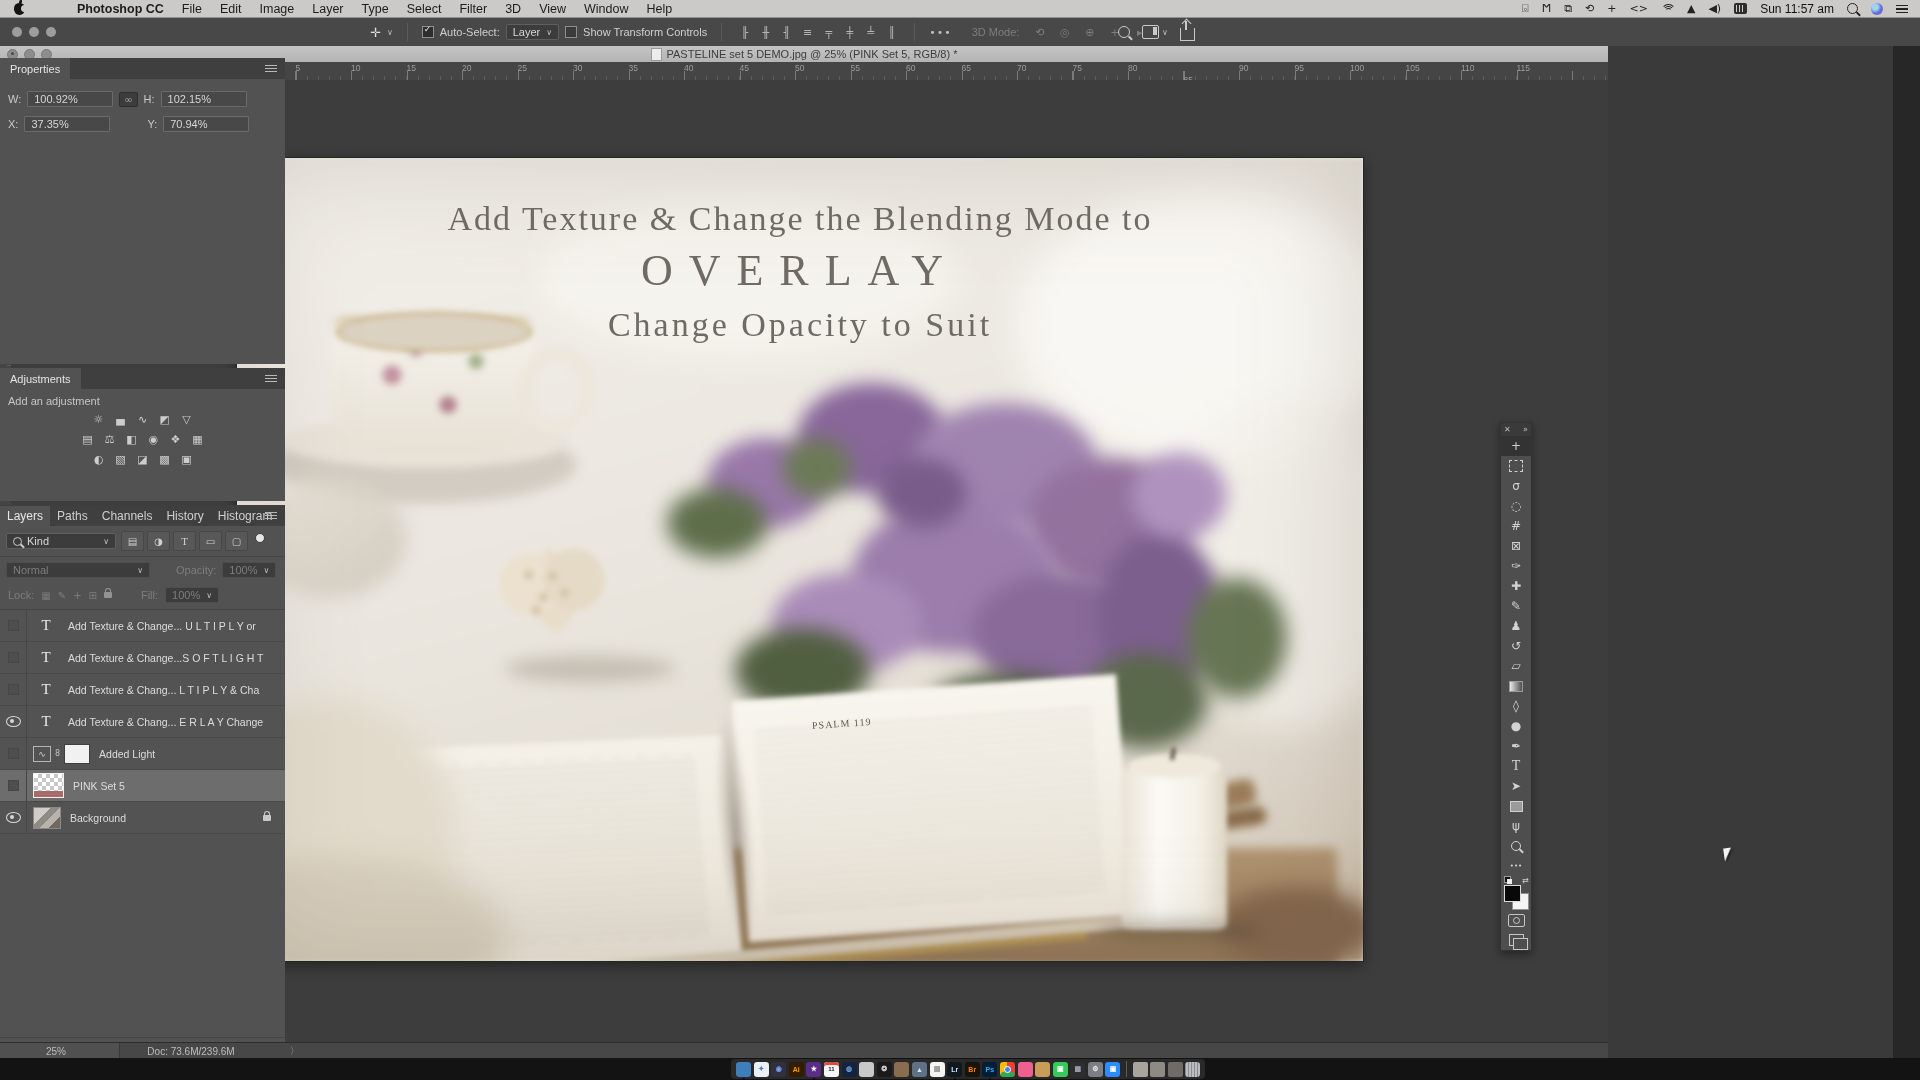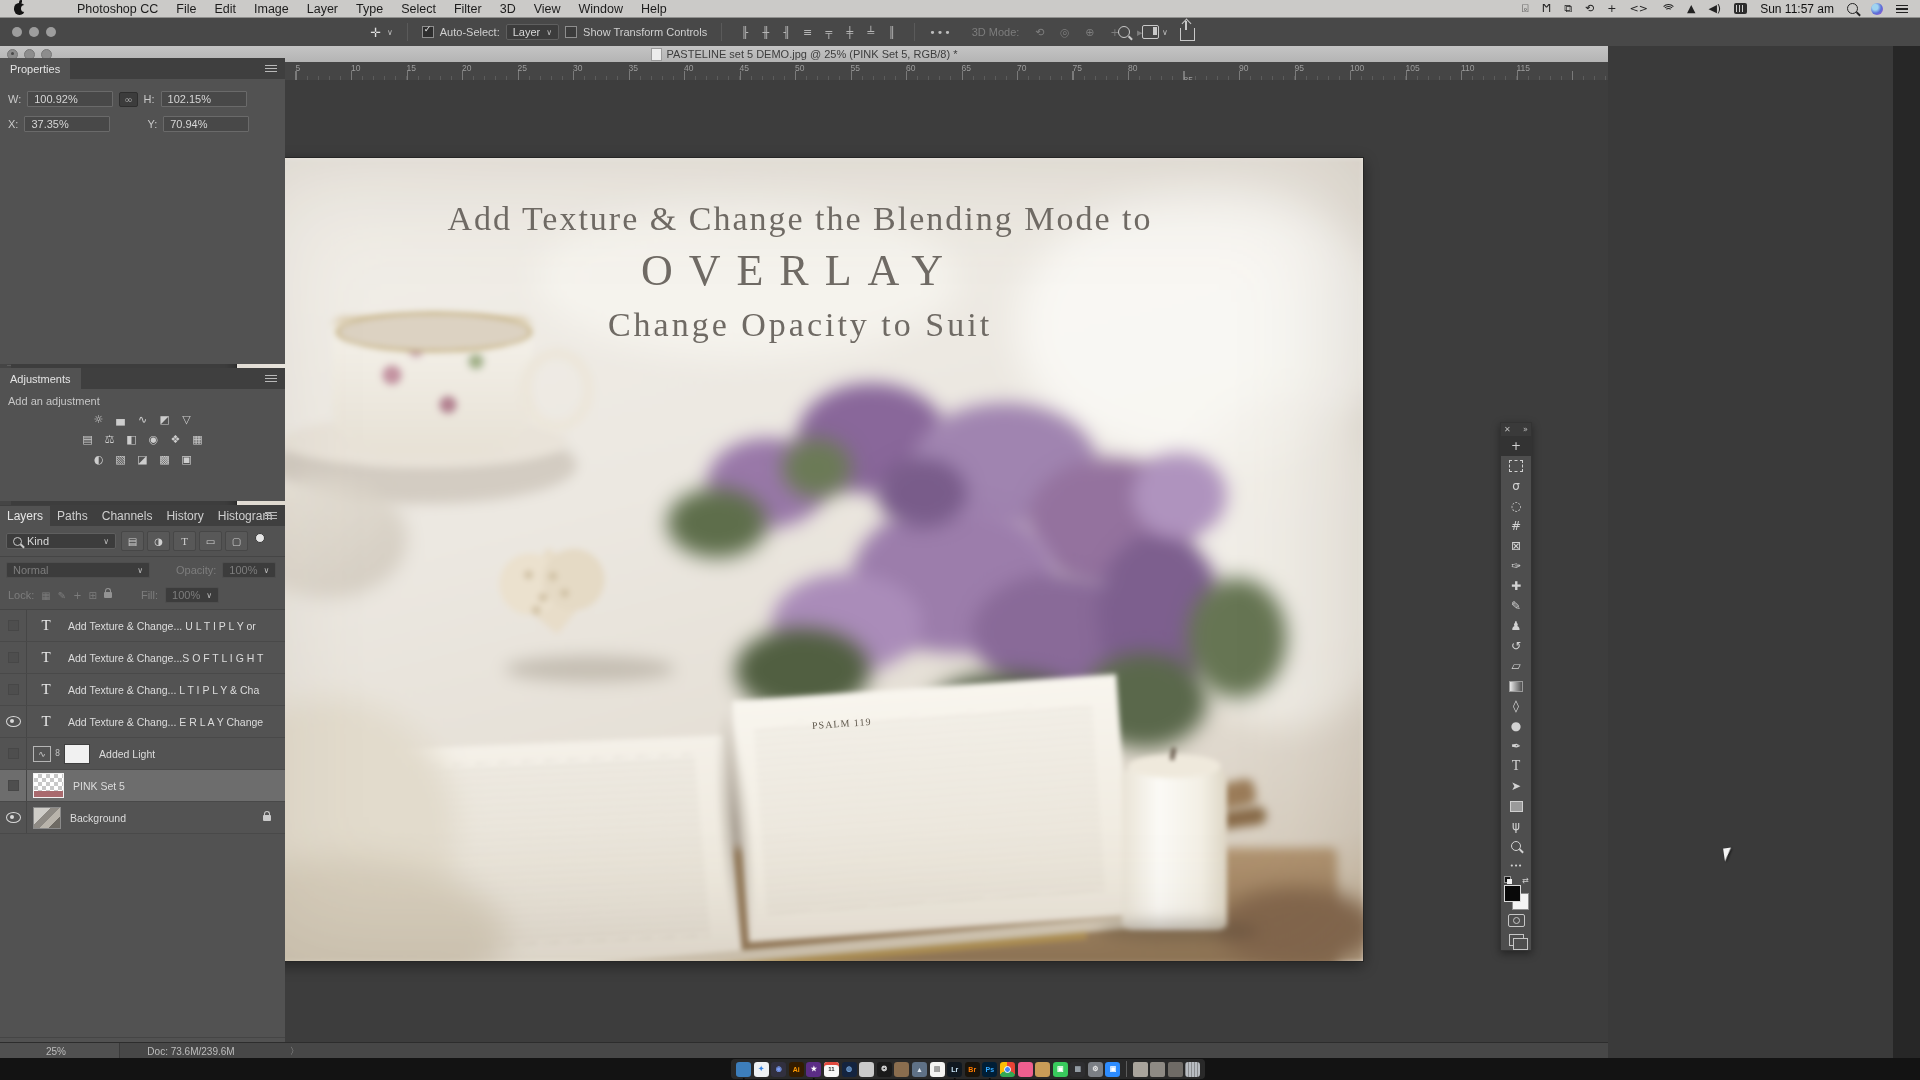--- a/index.html
+++ b/index.html
@@ -6,21 +6,21 @@
   #screen{position:relative;width:1920px;height:1080px;overflow:hidden;
     font-family:"Liberation Sans",sans-serif;background:#3d3d3d;-webkit-font-smoothing:antialiased;}
   .glyph{font-family:"DejaVu Sans",sans-serif;}
 
   
   .menubar{position:absolute;left:0;top:0;width:1920px;height:17px;background:#cbcac8;
     border-bottom:1px solid #8f8f8d;display:flex;align-items:center;color:#1c1c1c;font-size:12.5px;}
   .apple{width:11px;height:12px;background:#141414;border-radius:45% 45% 48% 48%;position:relative;margin:0 16px 0 14px;flex:none;}
   .apple::after{content:'';position:absolute;right:-3px;top:2px;width:7px;height:7px;border-radius:50%;background:#cbcac8;}
   .apple::before{content:'';position:absolute;left:5px;top:-3px;width:3px;height:4px;background:#141414;border-radius:60% 10% 60% 10%;}
-  .appname{font-weight:normal;margin-right:18px;padding-left:36px;}
+  .appname{font-weight:bold;margin-right:18px;padding-left:36px;}
   .mitem{margin-right:18px;cursor:default;}
   .menu-right{margin-left:auto;display:flex;align-items:center;gap:13px;padding-right:12px;}
   .sico{font-size:11px;color:#222;line-height:1;}
   .clocktxt{font-size:12px;color:#111;}
   .magI{width:9px;height:9px;border:1.5px solid #222;border-radius:50%;position:relative;display:inline-block;}
   .magI::after{content:'';position:absolute;width:5px;height:1.5px;background:#222;transform:rotate(45deg);right:-4px;bottom:-1px;}
   .wifiI{width:13px;height:10px;position:relative;display:inline-block;overflow:hidden;}
   .wifiI i{position:absolute;border:1.6px solid #222;border-radius:50%;border-color:#222 transparent transparent transparent;}
   .siriI{width:12px;height:12px;border-radius:50%;background:radial-gradient(circle at 35% 35%,#9fd4f0 0 25%,#5a6fd8 55%,#b04fd0 100%);display:inline-block;}
   .linesI{width:12px;height:8px;display:inline-block;background:repeating-linear-gradient(#222 0 1.4px,transparent 1.4px 3.3px);}

